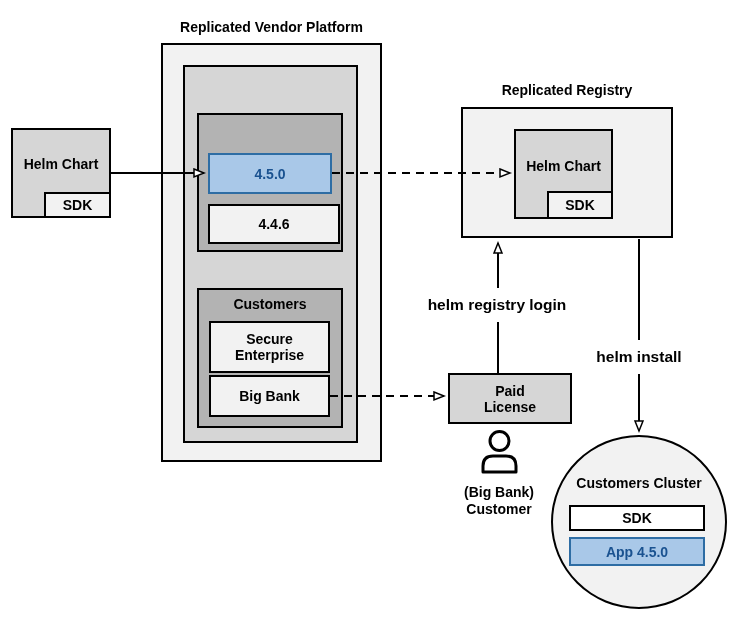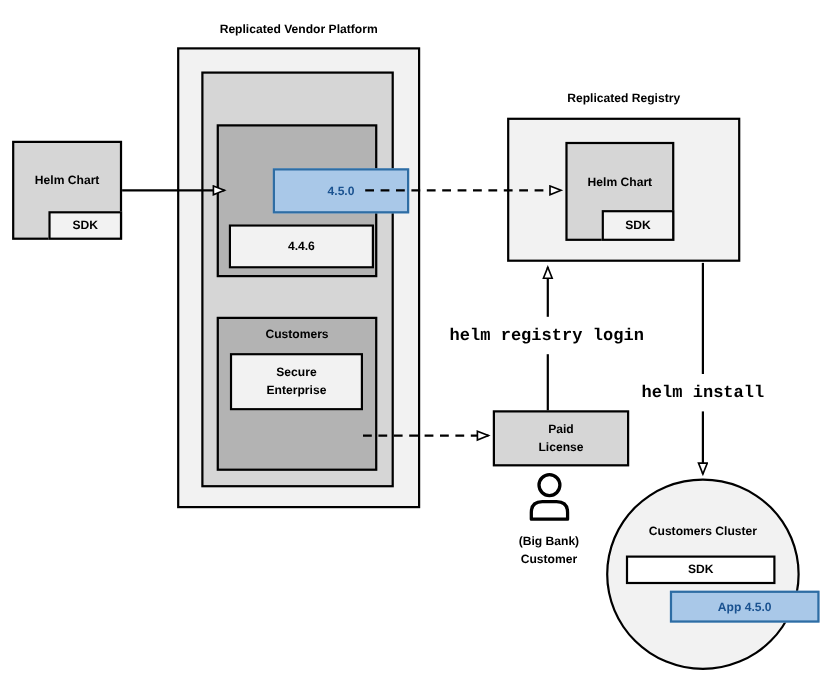--- a/index.html
+++ b/index.html
@@ -2,28 +2,28 @@
 <html><head>
 <meta charset="utf-8">
 <style>
   html,body{margin:0;padding:0;background:#fff;}
   .canvas{
     position:relative;width:747px;height:634px;background:#fff;overflow:hidden;
     font-family:"Liberation Sans", sans-serif;font-weight:bold;color:#000;
   }
   .abs{position:absolute;box-sizing:border-box;}
   .box{border:2px solid #000;}
-  .lbl{font-size:11px;text-align:center;line-height:16px;}
+  .lbl{font-size:14px;text-align:center;line-height:16px;}
   .center{display:flex;align-items:center;justify-content:center;}
   .bg-lightest{background:#f2f2f2;}
   .bg-mid{background:#d6d6d6;}
   .bg-dark{background:#b3b3b3;}
   .bg-white{background:#ffffff;}
-  .blue-box{background:#A9C8E8;border:2px solid #2E6DA4;color:#1A5290;margin-left:40px;}
-  .mono{font-family:Liberation Mono, monospace;font-weight:bold;font-size:15.5px;text-align:center;}
+  .blue-box{background:#A9C8E8;border:2px solid #2E6DA4;color:#1A5290;}
+  .mono{font-family:Liberation Sans, sans-serif;font-weight:bold;font-size:15.5px;text-align:center;}
   svg.overlay{position:absolute;left:0;top:0;pointer-events:none;}
 </style>
 </head>
 <body>
 
 <div class="canvas">
 
   <div class="abs lbl" style="left:161px;top:19px;width:221px;">Replicated Vendor Platform</div>
   <div class="abs box bg-lightest" style="left:161px;top:43px;width:221px;height:419px;"></div>
 
@@ -33,20 +33,21 @@
 
   <div class="abs blue-box center lbl" style="left:208px;top:153px;width:124px;height:41px;">4.5.0</div>
   <div class="abs box bg-lightest center lbl" style="left:208px;top:204px;width:132px;height:40px;">4.4.6</div>
 
   <div class="abs box bg-dark" style="left:197px;top:288px;width:146px;height:140px;"></div>
   <div class="abs lbl" style="left:197px;top:296px;width:146px;">Customers</div>
 
   <div class="abs box bg-lightest center lbl" style="left:209px;top:321px;width:121px;height:52px;">
     <span style="display:inline-block;max-width:82px;">Secure Enterprise</span>
   </div>
+  <div class="abs box bg-lightest center lbl" style="left:209px;top:375px;width:121px;height:42px;">Big Bank</div>
 
   <div class="abs box bg-mid center lbl" style="left:11px;top:128px;width:100px;height:90px;padding-bottom:18px;">Helm Chart</div>
   <div class="abs box bg-lightest center lbl" style="left:44px;top:192px;width:67px;height:26px;">SDK</div>
 
   <div class="abs lbl" style="left:461px;top:82px;width:212px;">Replicated Registry</div>
   <div class="abs box bg-lightest" style="left:461px;top:107px;width:212px;height:131px;"></div>
   <div class="abs box bg-mid center lbl" style="left:514px;top:129px;width:99px;height:90px;padding-bottom:16px;">Helm Chart</div>
   <div class="abs box bg-lightest center lbl" style="left:547px;top:191px;width:66px;height:28px;">SDK</div>
 
   <div class="abs box bg-mid center lbl" style="left:448px;top:373px;width:124px;height:51px;">

